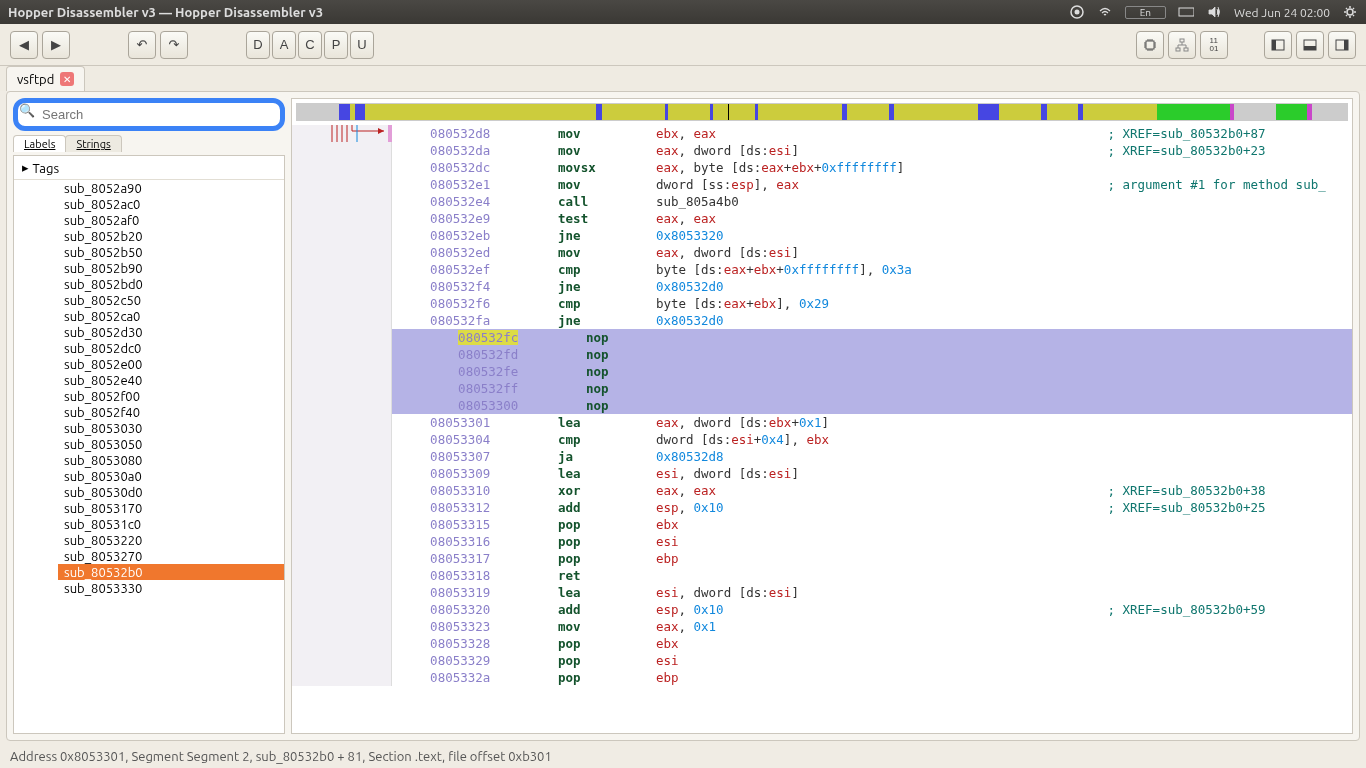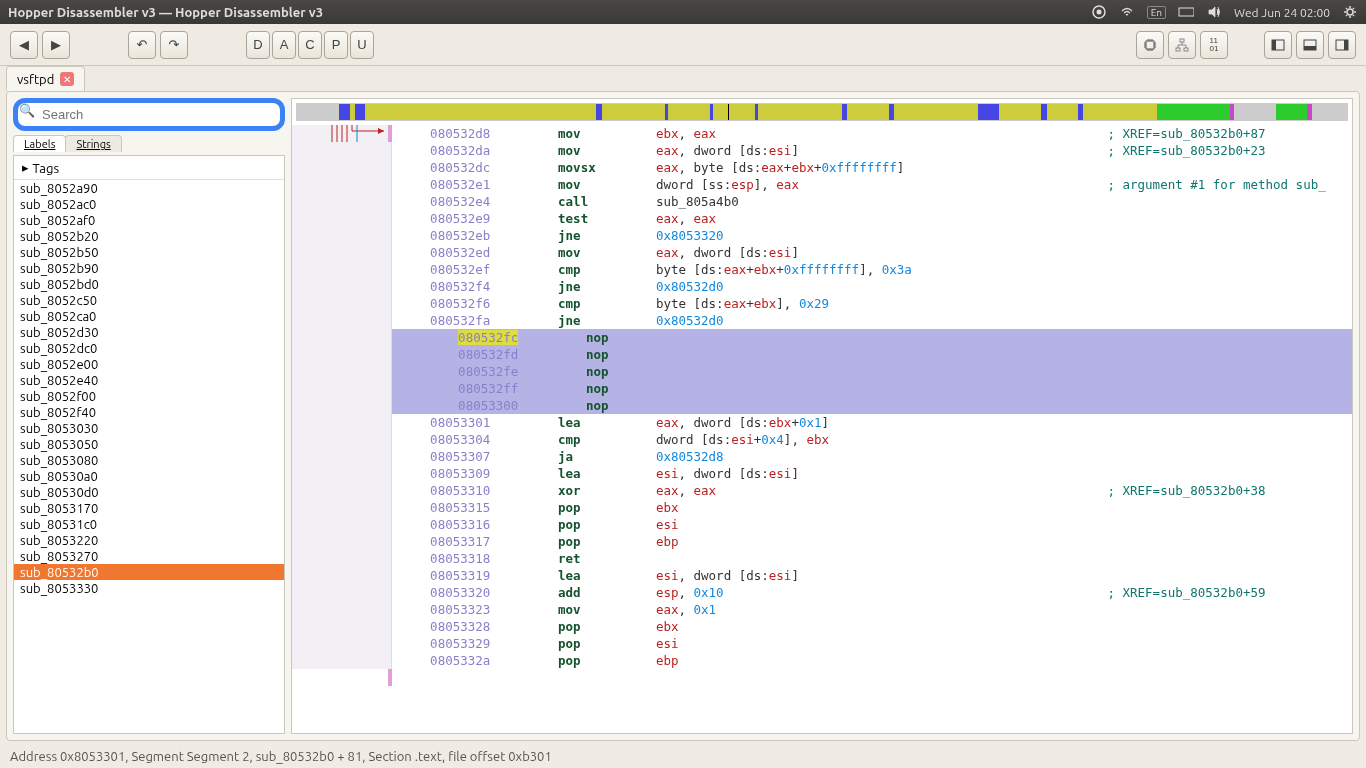--- a/index.html
+++ b/index.html
@@ -31,21 +31,21 @@
 .search { position: relative; }
 .search input { width: 100%; padding: 4px 6px 4px 24px; border: 5px solid #3b82f6; border-radius: 12px; font-size: 13px; }
 .search .icon { position: absolute; left: 6px; top: 5px; color: #888; }
 
 .sidetabs { display: flex; }
 .sidetabs .stab { padding: 2px 10px; border: 1px solid #ccc7bd; border-bottom: none; background: #edeae1; border-radius: 4px 4px 0 0; font-size: 11px; cursor: pointer; margin-right: -1px; text-decoration: underline;}
 .sidetabs .stab.active { background: #fff; font-weight: normal; }
 
 .sidebody { flex: 1; background: #fff; border: 1px solid #ccc7bd; display: flex; flex-direction: column; overflow: hidden; margin-top: -1px;}
 .tags { padding: 4px 8px; border-bottom: 1px solid #e2ded4; font-size: 13px; cursor: pointer; display: flex; align-items: center; gap: 4px; }
-.labellist { flex: 1; overflow-y: auto; overflow-x: auto; }
+.labellist { flex: 1; overflow-y: auto; overflow-x: auto; padding-left: 44px; }
 .labellist .litem { padding: 1px 6px; font-size: 13px; cursor: pointer; white-space: nowrap; }
 .labellist .litem.selected { background: #f0772d; color: #fff; }
 
 
 .disarea { flex: 1; display: flex; flex-direction: column; background: #fff; border: 1px solid #ccc7bd; overflow: hidden;}
 .minimap { height: 18px; display: flex; margin: 4px; border: 1px solid #ccc; background: #ccc; position: relative; overflow: hidden; }
 .minimap .seg { height: 100%; }
 .disbody { flex: 1; overflow: auto; position: relative; }
 .disrow { display: flex; font-family: "DejaVu Sans Mono", monospace; font-size: 12.5px; line-height: 17px; white-space: pre; }
 .disrow .graph { width: 100px; flex-shrink: 0; border-right: 1px solid #ddd; background: #f2f0f4; position: relative;}
@@ -80,21 +80,21 @@
         <svg width="14" height="14">
           <circle cx="7" cy="7" r="6" fill="none" stroke="#ddd" stroke-width="1.5"></circle>
           <circle cx="7" cy="7" r="2.5" fill="#ddd"></circle>
         </svg>
       </span>
     <span class="icon">
         <svg width="14" height="14">
           <path d="M2 6 Q7 1 12 6 M4 8 Q7 5 10 8 M6 10 Q7 9 8 10" fill="none" stroke="#ddd" stroke-width="1.2"></path>
         </svg>
       </span>
-    <span style="border:1px solid #888;padding:0 3px;font-size:10px;border-radius:2px;">En</span>
+    <span style="border:1px solid #888;padding:0 14px;font-size:10px;border-radius:2px;">En</span>
     <span class="icon">
         <svg width="20" height="12">
           <rect x="1" y="2" width="15" height="8" fill="none" stroke="#ddd"></rect>
           <rect x="16" y="4" width="2" height="4" fill="#ddd"></rect>
         </svg>
       </span>
     <span class="icon">
         <svg width="14" height="14">
           <path d="M2 5 L5 5 L8 2 L8 12 L5 9 L2 9 Z M10 4 Q12 7 10 10 M11 2 Q14 7 11 12" fill="#ddd" stroke="#ddd" stroke-width="0.8"></path>
         </svg>
@@ -281,20 +281,21 @@
         <div class="disrow highl1"><div class="graph"></div><div class="txt">    <span class="addr cur">080532fc</span>         <span class="mnem">nop         </span> </div></div>
         <div class="disrow highl1"><div class="graph"></div><div class="txt">    <span class="addr">080532fd</span>         <span class="mnem">nop         </span> </div></div>
         <div class="disrow highl1"><div class="graph"></div><div class="txt">    <span class="addr">080532fe</span>         <span class="mnem">nop         </span> </div></div>
         <div class="disrow highl1"><div class="graph"></div><div class="txt">    <span class="addr">080532ff</span>         <span class="mnem">nop         </span> </div></div>
         <div class="disrow highl1"><div class="graph"></div><div class="txt">    <span class="addr">08053300</span>         <span class="mnem">nop         </span> </div></div>
         <div class="disrow"><div class="graph"></div><div class="txt">    <span class="addr">08053301</span>         <span class="mnem">lea         </span> <span class="reg">eax</span><span class="kw">, dword [ds:</span><span class="reg">ebx</span><span class="kw">+</span><span class="num">0x1</span><span class="kw">]</span></div></div>
         <div class="disrow"><div class="graph"></div><div class="txt">    <span class="addr">08053304</span>         <span class="mnem">cmp         </span> <span class="kw">dword [ds:</span><span class="reg">esi</span><span class="kw">+</span><span class="num">0x4</span><span class="kw">], </span><span class="reg">ebx</span></div></div>
         <div class="disrow"><div class="graph"></div><div class="txt">    <span class="addr">08053307</span>         <span class="mnem">ja          </span> <span class="num">0x80532d8</span></div></div>
         <div class="disrow"><div class="graph"></div><div class="txt">    <span class="addr">08053309</span>         <span class="mnem">lea         </span> <span class="reg">esi</span><span class="kw">, dword [ds:</span><span class="reg">esi</span><span class="kw">]</span></div></div>
         <div class="disrow"><div class="graph"></div><div class="txt">    <span class="addr">08053310</span>         <span class="mnem">xor         </span> <span class="reg">eax</span><span class="kw">, </span><span class="reg">eax</span>                                                    <span class="comment">; XREF=sub_80532b0+38</span></div></div>
+        <div class="disrow"><div class="graph"></div><div class="txt">    <span class="addr">08053312</span>         <span class="mnem">add         </span> <span class="reg">esp</span><span class="kw">, </span><span class="num">0x10</span>                                                   <span class="comment">; XREF=sub_80532b0+25</span></div></div>
         <div class="disrow"><div class="graph"></div><div class="txt">    <span class="addr">08053315</span>         <span class="mnem">pop         </span> <span class="reg">ebx</span></div></div>
         <div class="disrow"><div class="graph"></div><div class="txt">    <span class="addr">08053316</span>         <span class="mnem">pop         </span> <span class="reg">esi</span></div></div>
         <div class="disrow"><div class="graph"></div><div class="txt">    <span class="addr">08053317</span>         <span class="mnem">pop         </span> <span class="reg">ebp</span></div></div>
         <div class="disrow"><div class="graph"></div><div class="txt">    <span class="addr">08053318</span>         <span class="mnem">ret         </span> </div></div>
         <div class="disrow"><div class="graph"></div><div class="txt">    <span class="addr">08053319</span>         <span class="mnem">lea         </span> <span class="reg">esi</span><span class="kw">, dword [ds:</span><span class="reg">esi</span><span class="kw">]</span></div></div>
         <div class="disrow"><div class="graph"></div><div class="txt">    <span class="addr">08053320</span>         <span class="mnem">add         </span> <span class="reg">esp</span><span class="kw">, </span><span class="num">0x10</span>                                                   <span class="comment">; XREF=sub_80532b0+59</span></div></div>
         <div class="disrow"><div class="graph"></div><div class="txt">    <span class="addr">08053323</span>         <span class="mnem">mov         </span> <span class="reg">eax</span><span class="kw">, </span><span class="num">0x1</span></div></div>
         <div class="disrow"><div class="graph"></div><div class="txt">    <span class="addr">08053328</span>         <span class="mnem">pop         </span> <span class="reg">ebx</span></div></div>
         <div class="disrow"><div class="graph"></div><div class="txt">    <span class="addr">08053329</span>         <span class="mnem">pop         </span> <span class="reg">esi</span></div></div>
         <div class="disrow"><div class="graph"></div><div class="txt">    <span class="addr">0805332a</span>         <span class="mnem">pop         </span> <span class="reg">ebp</span></div></div>

